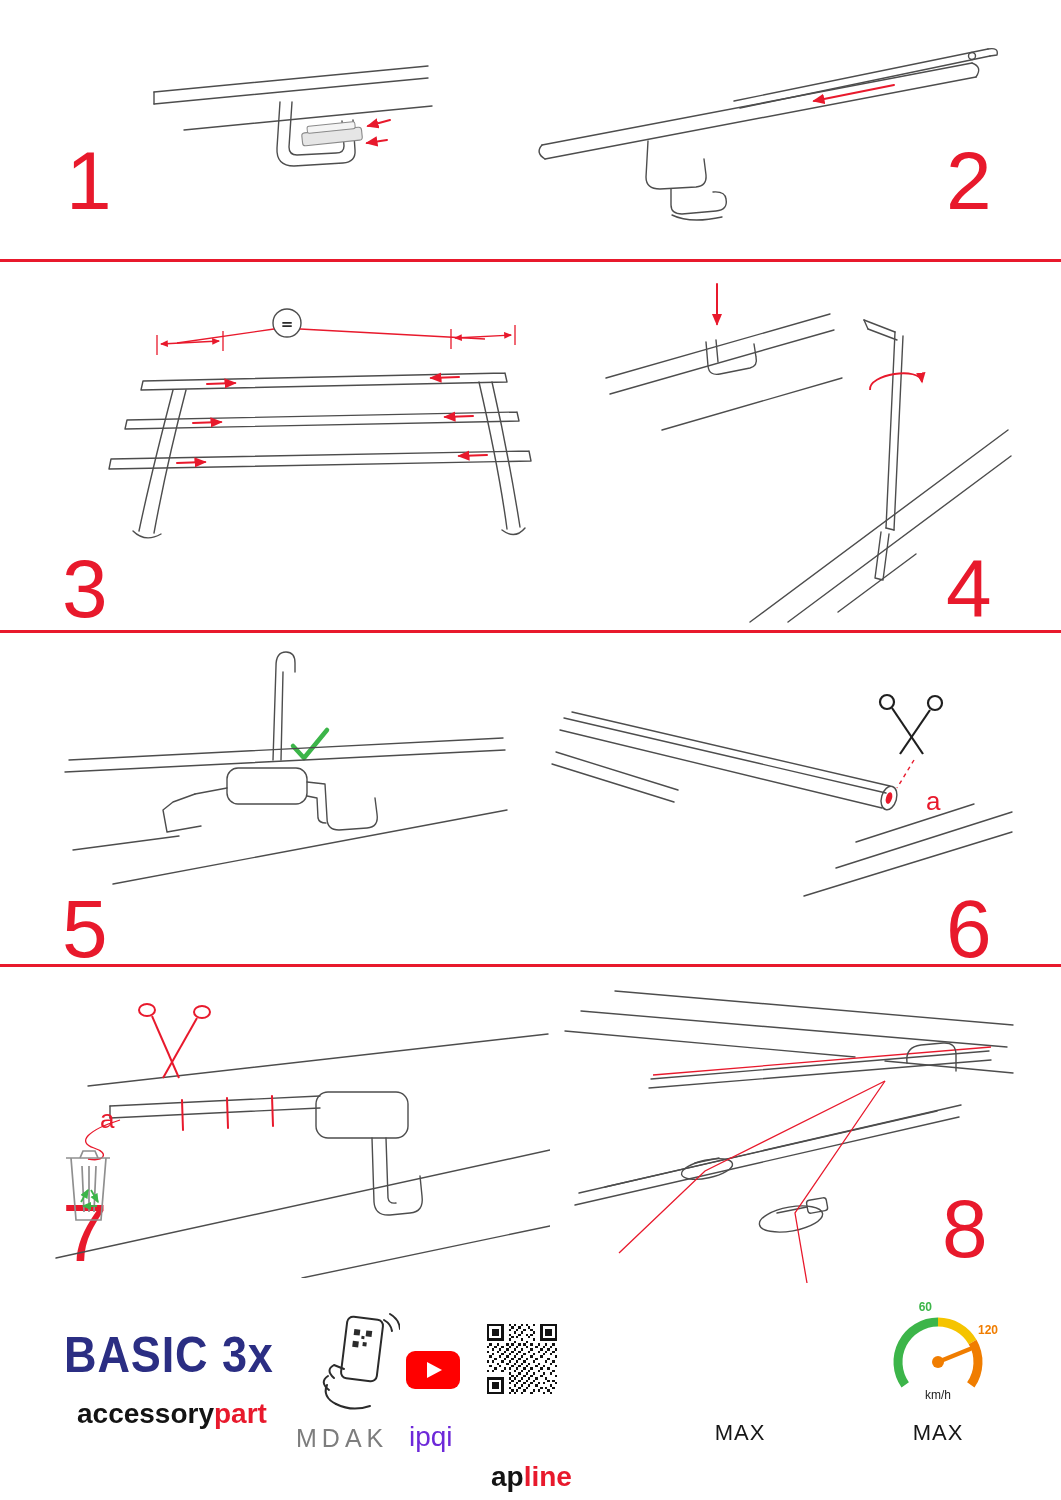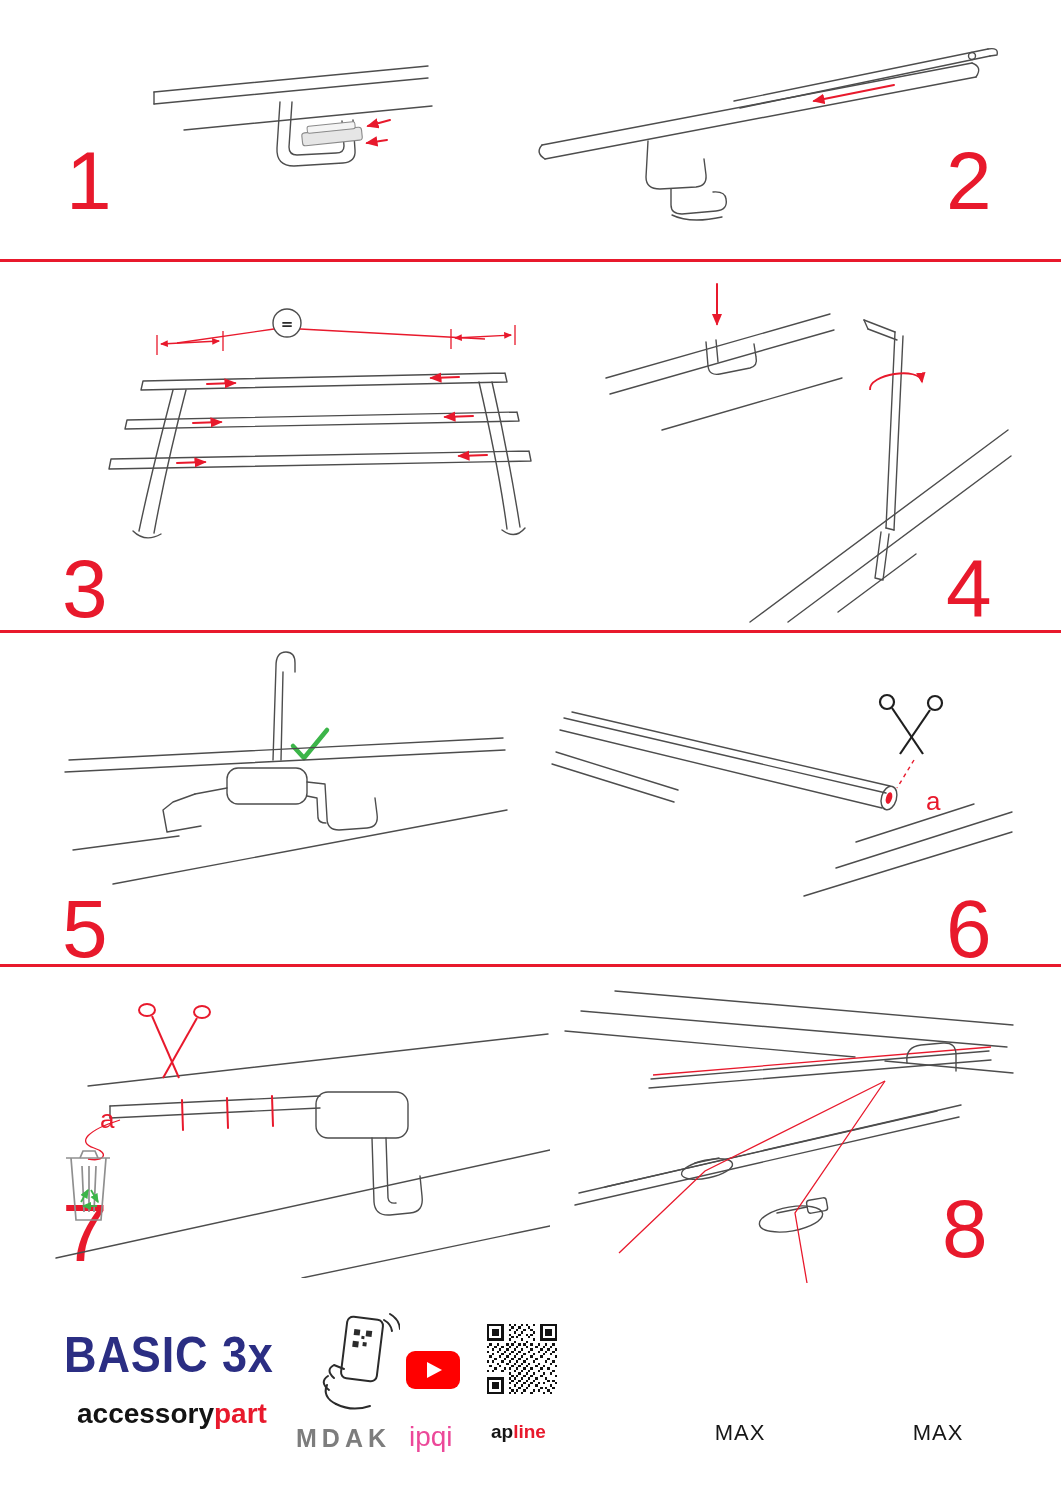--- a/index.html
+++ b/index.html
@@ -22,23 +22,23 @@
   .redthin{ stroke:#e8192c; stroke-width:1.3; fill:none; }
   .lbl-a  { fill:#e8192c; font:400 26px "Liberation Sans", sans-serif; }
   .eqtxt  { fill:#2b2b2b; font:700 15px "DejaVu Sans", sans-serif; text-anchor:middle; }
 
   .basic-logo {
     position:absolute; color:#2b2e83; font-weight:700; font-size:50px;
     transform:scaleX(.9); transform-origin:left top; letter-spacing:1px; white-space:nowrap;
   }
   .brandline { position:absolute; font-weight:700; font-size:28px; color:#141414; white-space:nowrap;margin-left:11px; }
   .red-part  { color:#e8192c; }
-  .logo-mdak { position:absolute; color:#7d7d7d; font-weight:700; font-size:25px; letter-spacing:5px; }
-  .logo-ipqi { position:absolute; color:#ec4899; font-weight:400; font-size:28px; }
-  .logo-apline { position:absolute; font-weight:700; font-size:19px; color:#141414; }
+  .logo-mdak { position:absolute; color:#7d7d7d; font-weight:400; font-size:25px; letter-spacing:5px; }
+  .logo-ipqi { position:absolute; color:#6d28d9; font-weight:400; font-size:28px; }
+  .logo-apline { position:absolute; font-weight:700; font-size:28px; color:#141414;margin-top:40px; }
   .max-label { position:absolute; width:128px; text-align:center; font-size:22px; color:#161616; letter-spacing:1px; font-weight:400; }
 </style>
 </head>
 <body>
 
 <div class="sheet">
 
   <svg width="0" height="0" style="position:absolute">
     <defs>
       <marker id="ar" viewBox="0 0 8 8" markerWidth="7" markerHeight="7" refX="6" refY="3" orient="auto">
@@ -350,15 +350,29 @@
   </div>
 
   <div class="logo-mdak" style="left:296px; top:1424px;">MDAK</div>
   <div class="logo-ipqi" style="left:409px; top:1421px;">ipqi</div>
   <div class="logo-apline" style="left:491px; top:1421px;">
     <span>ap</span><span class="red-part">line</span>
   </div>
 
   <div class="max-label" style="left:676px; top:1420px;">MAX</div>
 
+  <div class="illus" style="left:874px; top:1296px; width:128px; height:112px;">
+    <svg viewBox="0 0 128 112">
+      <g fill="none">
+        <path d="M31.2,88.9 A40,40 0 0 1 64,26" stroke="#3cb549" stroke-width="9"></path>
+        <path d="M64,26 A40,40 0 0 1 98.6,46" stroke="#f5c400" stroke-width="9"></path>
+        <path d="M98.6,46 A40,40 0 0 1 96.8,88.9" stroke="#f07d00" stroke-width="9"></path>
+      </g>
+      <line x1="64" y1="66" x2="96" y2="53" stroke="#f07d00" stroke-width="4.5" stroke-linecap="round"></line>
+      <circle cx="64" cy="66" r="6" fill="#f07d00"></circle>
+      <text x="58" y="15" style="fill:#3cb549; font:700 12px 'Liberation Sans', sans-serif; text-anchor:end;">60</text>
+      <text x="104" y="38" style="fill:#f07d00; font:700 12px 'Liberation Sans', sans-serif;">120</text>
+      <text x="64" y="103" style="fill:#222; font:400 12px 'Liberation Sans', sans-serif; text-anchor:middle;">km/h</text>
+    </svg>
+  </div>
   <div class="max-label" style="left:874px; top:1420px;">MAX</div>
 
 </div>
 
 </body></html>

